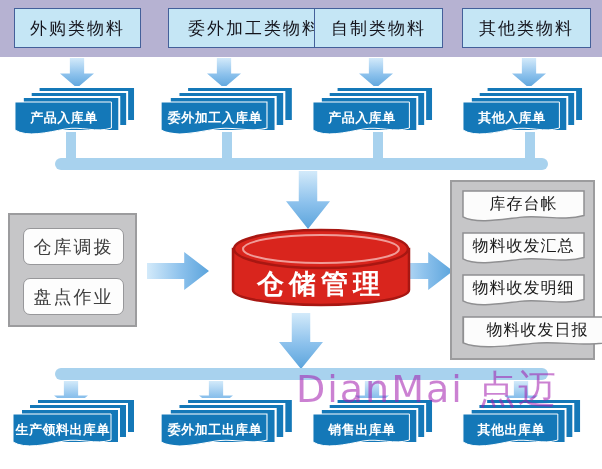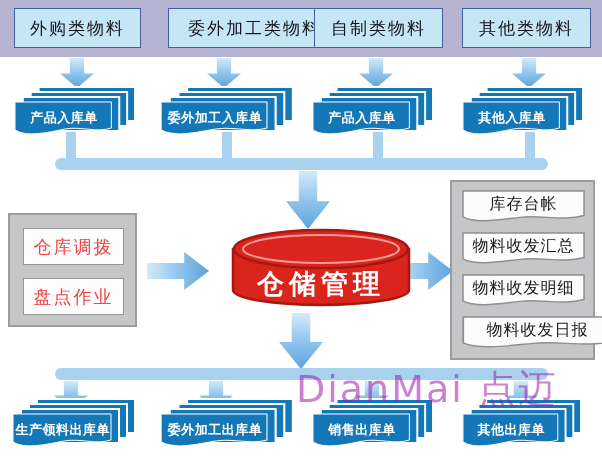--- a/index.html
+++ b/index.html
@@ -26,23 +26,23 @@
   .docstack{position:absolute;height:52px;z-index:2;}
   .docstack svg{position:absolute;left:0;top:0;width:100%;height:100%;}
   .sheet{fill:#1478b8;stroke:#ffffff;stroke-width:2;}
   .sheet-front{fill:#1478b8;stroke:#ffffff;stroke-width:1;}
   .doclabel{position:absolute;left:2%;width:78%;top:33%;height:58%;display:flex;align-items:center;
             justify-content:center;color:#ffffff;font-weight:bold;font-size:13px;
             letter-spacing:0.5px;white-space:nowrap;}
 
   
   .panel{position:absolute;background:#c6c6c8;border:2px solid #9c9c9e;box-sizing:border-box;}
-  .pbox{position:absolute;background:#fdfdfd;border:1px solid #97979a;border-radius:0;
+  .pbox{position:absolute;background:#fdfdfd;border:1px solid #97979a;border-radius:7px;
         display:flex;align-items:center;justify-content:center;font-size:18px;letter-spacing:2px;
-        color:#ef4444;white-space:nowrap;}
+        color:#404040;white-space:nowrap;}
   .rdoc{position:absolute;}
   .rdoc svg{position:absolute;left:0;top:0;width:100%;height:100%;}
   .rdoc-shape{fill:#fcfcfc;stroke:#8f8f91;stroke-width:1.5;}
   .rdoc span{position:absolute;left:0;right:0;top:0;bottom:16%;display:flex;align-items:center;
              justify-content:center;font-size:16px;letter-spacing:1px;color:#1a1a1a;white-space:nowrap;}
 
   
   .cylinder{position:absolute;left:211px;top:228px;width:180px;height:86px;z-index:3;margin-left:20px;}
   .cylinder svg{position:absolute;left:0;top:0;width:100%;height:100%;}
   .cyl-label{position:absolute;left:0;right:0;top:38px;text-align:center;color:#ffffff;

